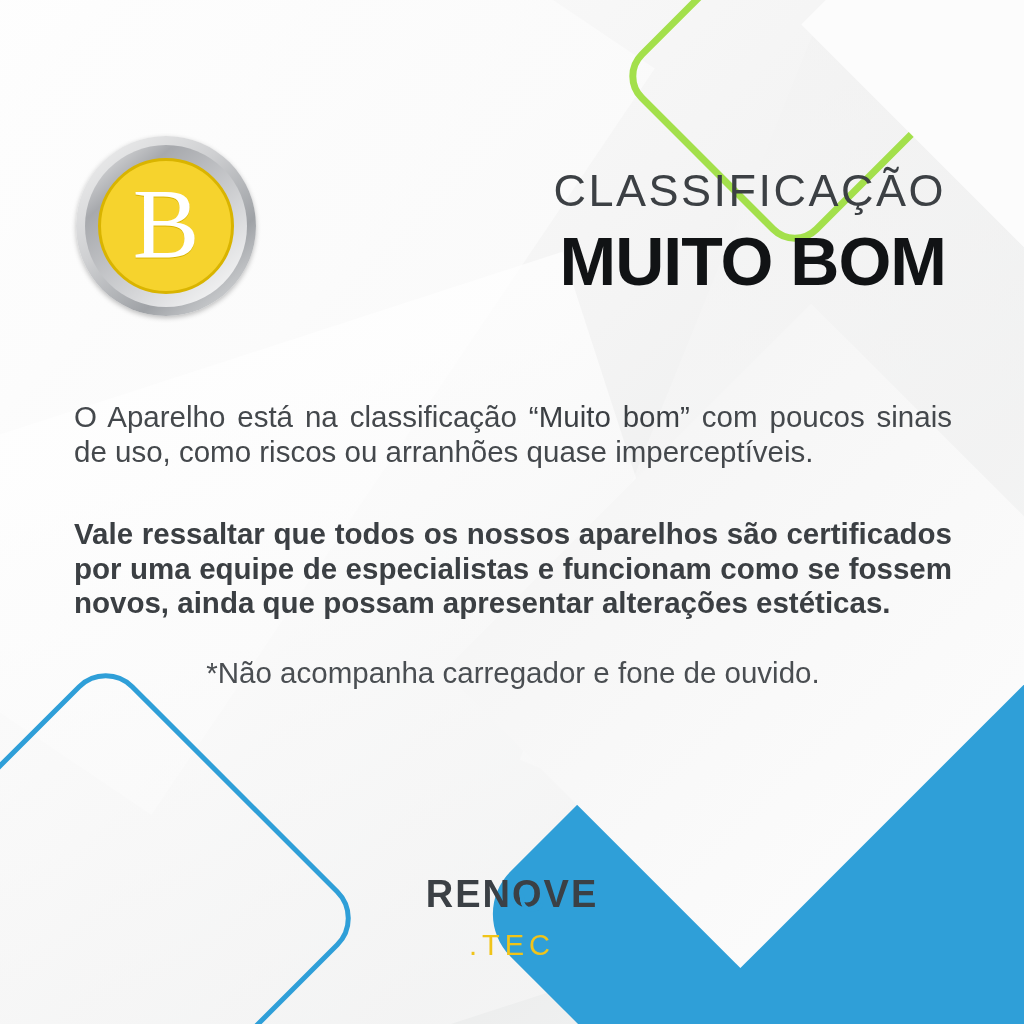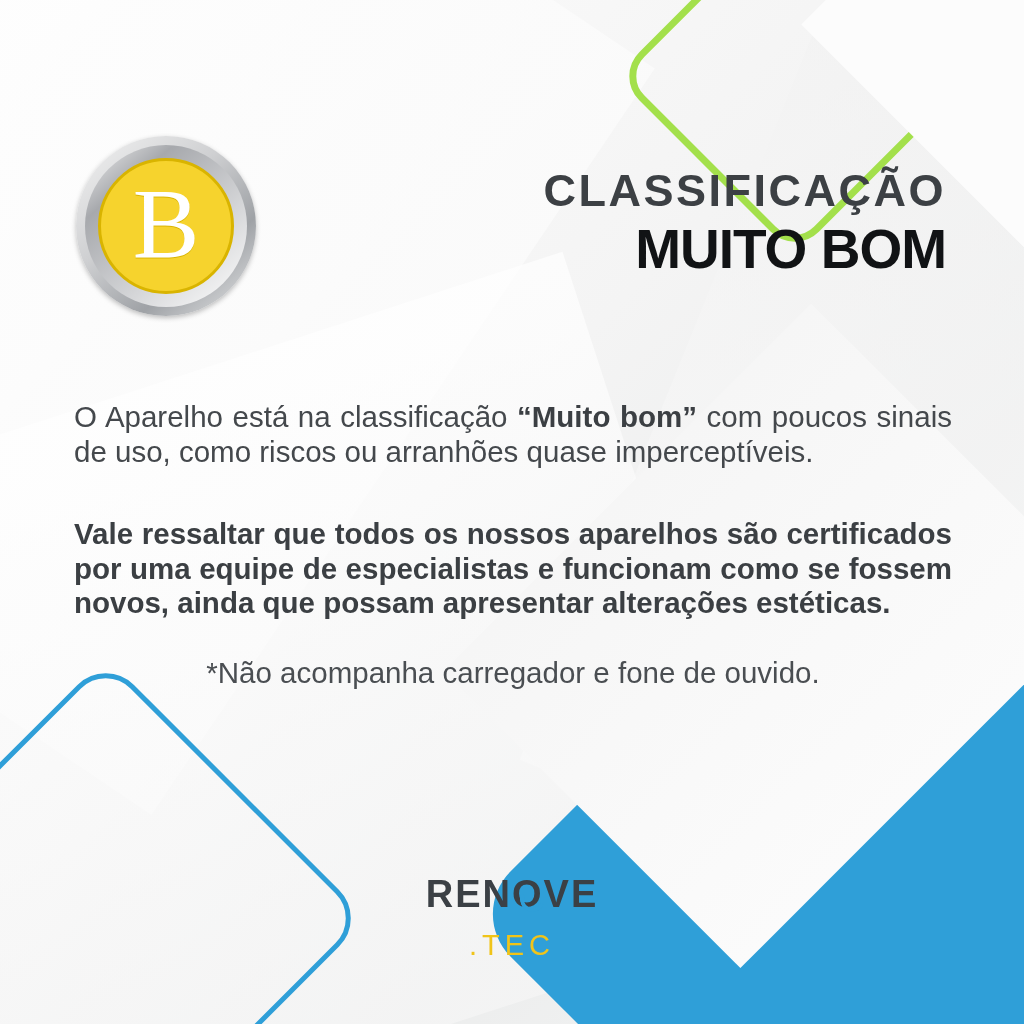--- a/index.html
+++ b/index.html
@@ -157,28 +157,28 @@
     position: absolute;
     right: 78px;
     top: 168px;
     text-align: right;
     width: 640px;
   }
   .head-sub {
     font-size: 45px;
     letter-spacing: 2.5px;
     color: #3c4044;
-    font-weight: 700;
+    font-weight: 400;
     line-height: 1;
-    margin: 0 0 8px 0;
+    margin: 0 0 14px 0;
     white-space: nowrap;
     text-align: right;
   }
   .head-main {
-    font-size: 55px;
+    font-size: 68px;
     font-weight: 700;
     letter-spacing: -1px;
     color: #111315;
     line-height: 1.02;
     margin: 0;
     white-space: nowrap;
   }
 
   
   .body-block {
@@ -199,21 +199,21 @@
   p.para-1 { margin-bottom: 48px; }
   p.para-2 {
     font-weight: 700;
     color: #3b3f43;
     margin-bottom: 35px;
   }
   p.para-3 {
     text-align: center;
     color: #4a4e52;
   }
-  .strong-quote { font-weight: 700; color: #3b3f43; }
+  .strong-quote { font-weight: 400; color: #3b3f43; }
 
   
   .logo {
     position: absolute;
     left: 0;
     right: 0;
     bottom: 62px;
     text-align: center;
     user-select: none;
   }

